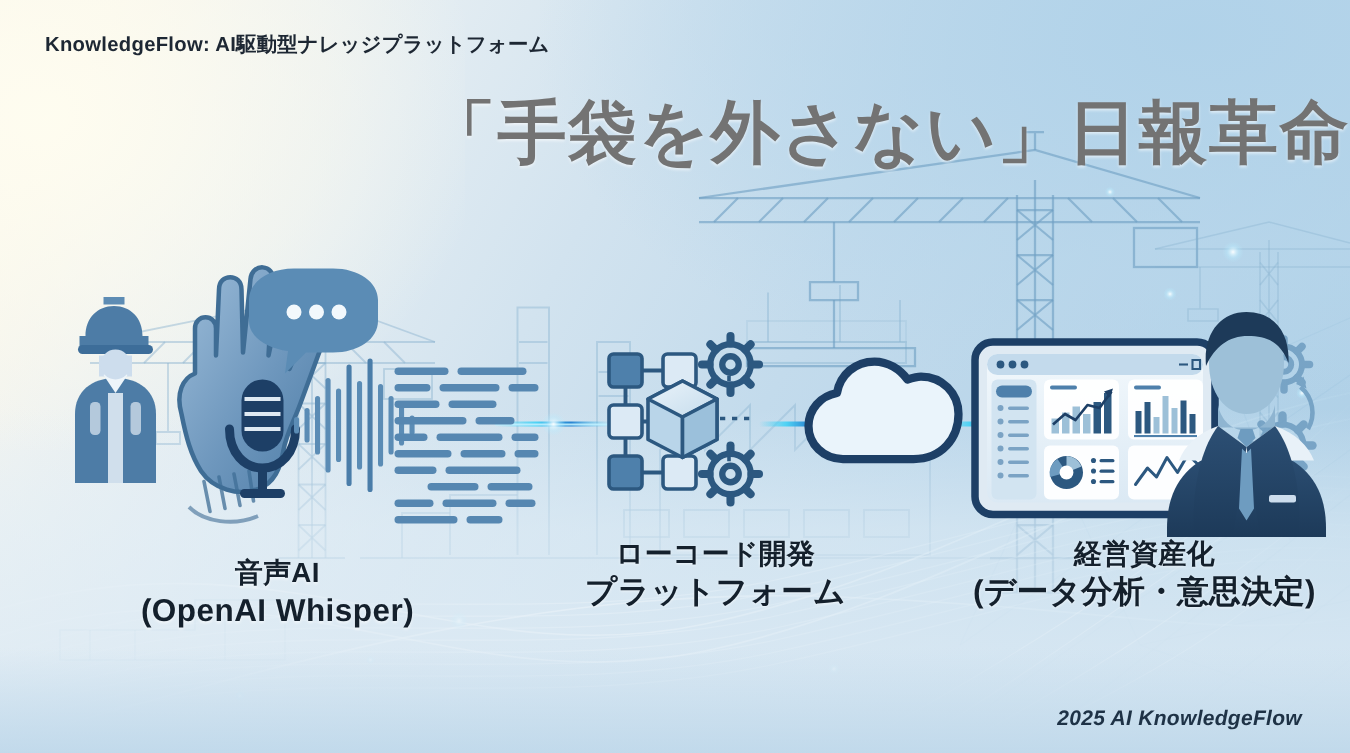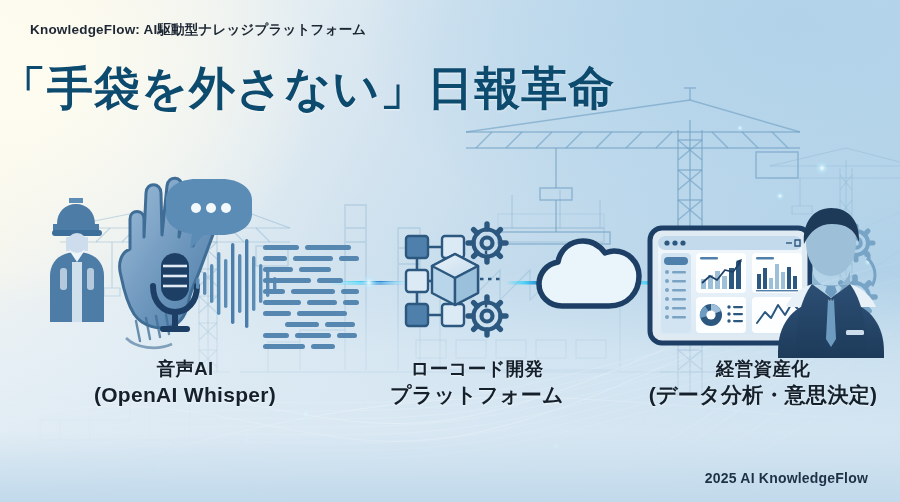--- a/index.html
+++ b/index.html
@@ -37,46 +37,47 @@
   }
   .svg-layer{ position:absolute; inset:0; width:900px; height:502px; }
 
   
   .kicker{
     position:absolute; left:30px; top:21px;
     font-size:13.5px; font-weight:700; color:#1d2733;
     letter-spacing:.2px; white-space:nowrap;
   }
   .title{
-    position:absolute; left:0; right:0; top:64px; text-align:left;
-    font-size:46px; font-weight:700; color:#0c4a6e;
+    position:absolute; left:0; right:0; top:64px; text-align:right;
+    font-size:46px; font-weight:700; color:#737373;
     letter-spacing:1px; line-height:1.05;
     text-shadow:0 1px 2px rgba(255,255,255,.55);
   }
   .subtitle{
     position:absolute; left:0; right:0; top:127px; text-align:center;
     font-size:20.5px; font-weight:700; color:#1a2735;
     letter-spacing:.4px;
     text-shadow:0 1px 2px rgba(255,255,255,.5);
   }
   .footer{
     position:absolute; right:32px; bottom:16px;
     font-size:14px; font-weight:700; color:#1e3246;
     letter-spacing:.2px;
+    font-style:italic;
   }
 
   
   .caption{
     position:absolute; text-align:center;
     font-size:18.5px; font-weight:700; color:#14202c;
     line-height:1.32; letter-spacing:.3px;
     text-shadow:0 1px 2px rgba(255,255,255,.6);
   }
   .caption .l2{ display:block; font-size:21px; }
-  #cap-voice{ left:50px; top:357px; width:270px; }
+  #cap-voice{ left:50px; top:370px; width:270px; }
   #cap-lowcode{ left:352px; top:357px; width:250px; }
   #cap-asset{ left:628px; top:357px; width:270px; }
 </style>
 </head>
 <body>
 
 <div id="stage">
 
   <div class="bg-base"></div>
   <div class="bg-left-light"></div>

